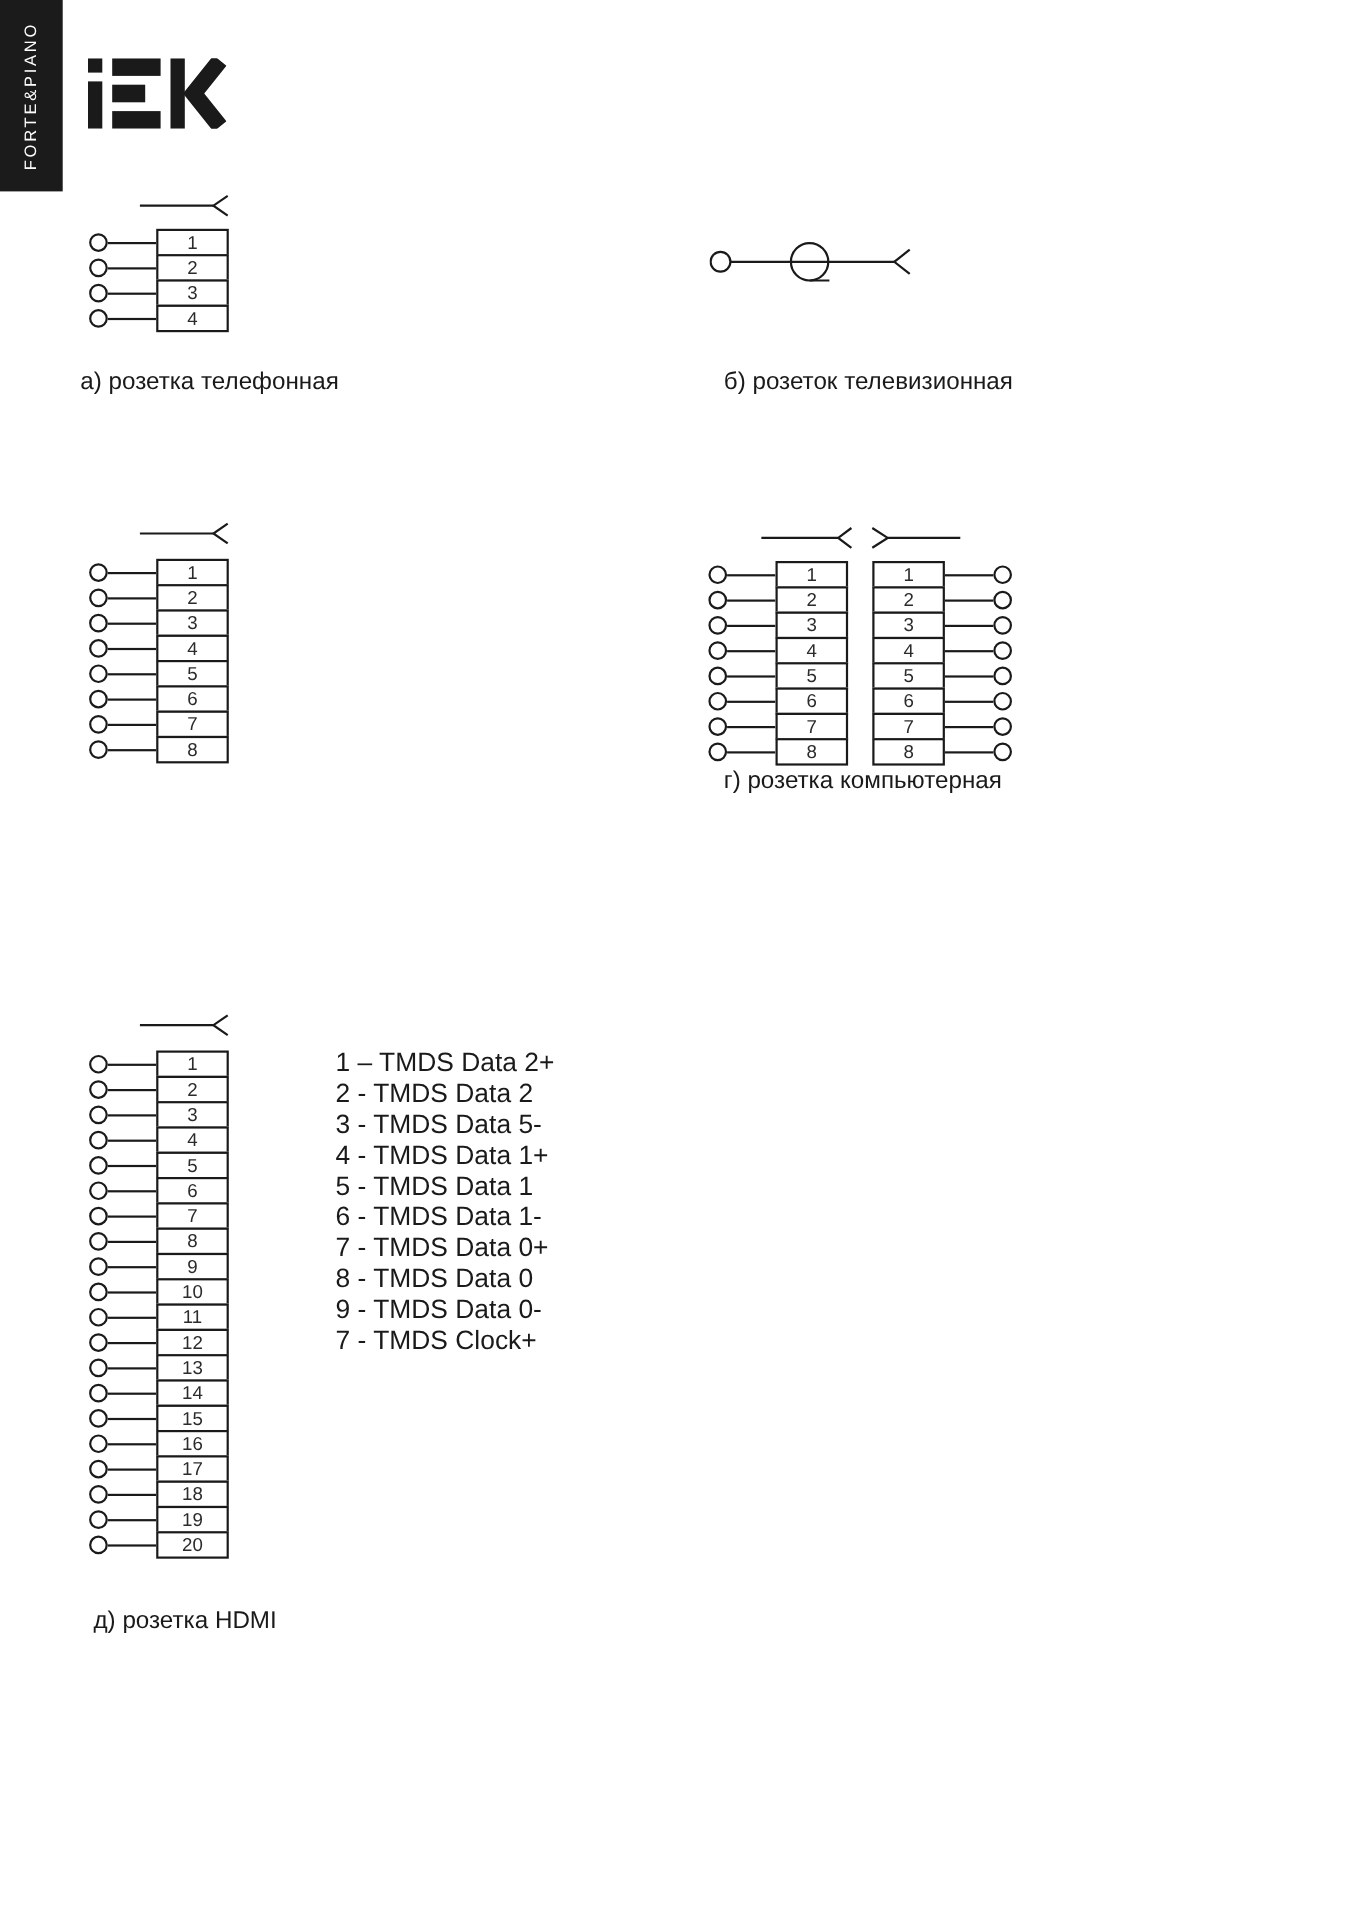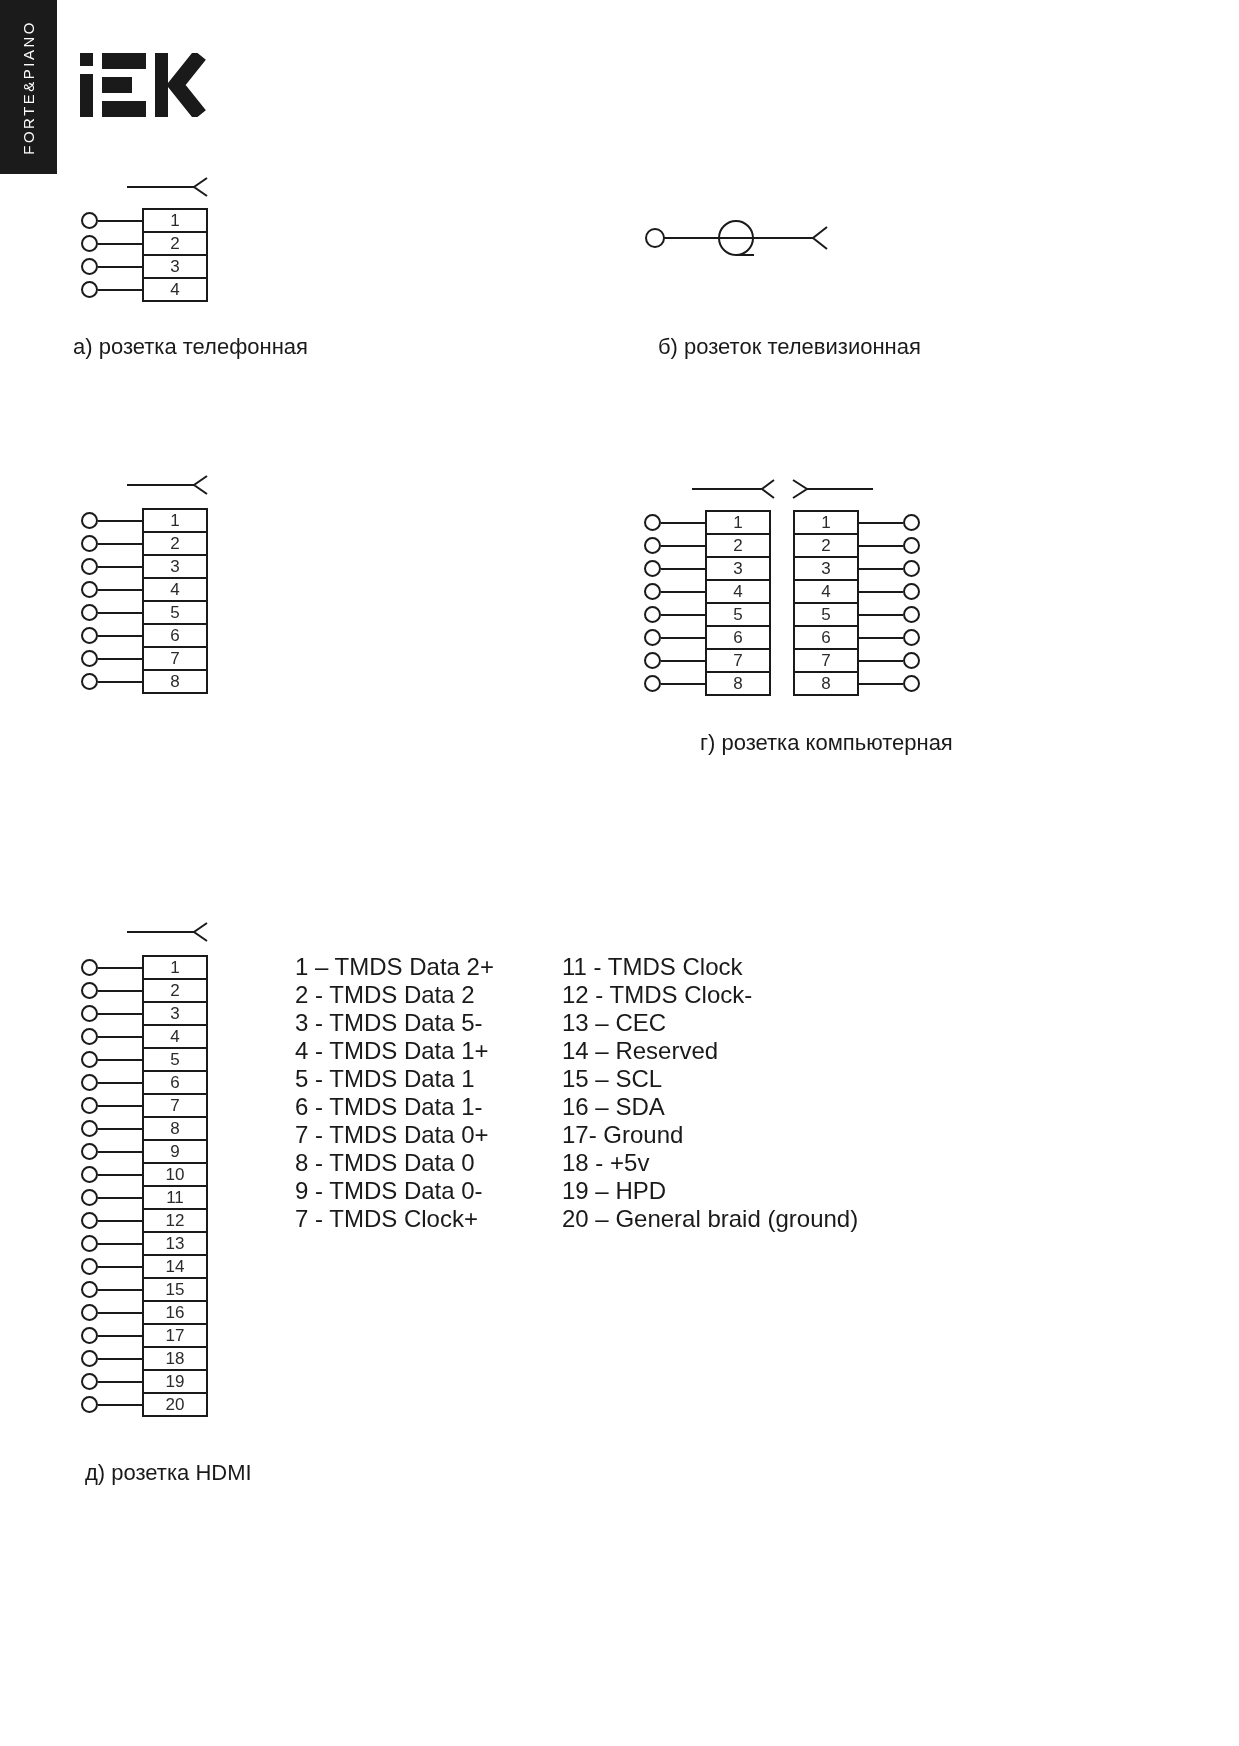--- a/index.html
+++ b/index.html
@@ -18,21 +18,21 @@
   .pin-row{display:flex;align-items:center;height:25px;}
   .pin-row + .pin-row{margin-top:-2px;}
   .terminal{width:17px;height:17px;border:2px solid #1a1a1a;border-radius:50%;
             box-sizing:border-box;flex:none;background:#fff;}
   .lead{width:44px;height:2px;background:#1a1a1a;flex:none;}
   .cell{width:66px;height:25px;border:2px solid #1a1a1a;box-sizing:border-box;flex:none;
         display:flex;align-items:center;justify-content:center;font-size:17px;color:#2b2b2b;
         background:#fff;position:relative;z-index:1;}
 
   .fig-label{position:absolute;font-size:22px;color:#1a1a1a;white-space:nowrap;}
-  .desc{position:absolute;font-size:24px;line-height:28px;color:#1a1a1a;white-space:nowrap;}
+  .desc{position:absolute;font-size:24px;line-height:28px;color:#1a1a1a;white-space:nowrap;margin-left:10px;}
   .caption{position:absolute;left:117px;top:1570px;font-size:25px;color:#1a1a1a;white-space:nowrap;}
 
   svg .ln{stroke:#1a1a1a;stroke-width:2;fill:none;}
 </style>
 </head>
 <body>
 
 <div class="page">
 
   <div class="brand-tab">
@@ -218,21 +218,21 @@
         <span class="cell">7</span>
         <span class="lead"></span>
         <span class="terminal"></span>
       </div>
       <div class="pin-row">
         <span class="cell">8</span>
         <span class="lead"></span>
         <span class="terminal"></span>
       </div>
     </div>
-  <div class="fig-label" style="left:658px;top:730px;margin-left:42px;">г) розетка компьютерная</div>
+  <div class="fig-label" style="left:658px;top:696px;">г) розетка компьютерная</div>
 
   <svg class="abs" style="left:127px;top:921px;" width="84" height="22" viewBox="0 0 84 22">
     <line class="ln" x1="0" y1="11" x2="67" y2="11"></line>
     <path class="ln" d="M80,2 L67,11 L80,20"></path>
   </svg>
   <div class="stack" style="left:81px;top:955px;">
       <div class="pin-row">
         <span class="terminal"></span>
         <span class="lead"></span>
         <span class="cell">1</span>
@@ -338,28 +338,16 @@
       <div class="desc-line">2 - TMDS Data 2</div>
       <div class="desc-line">3 - TMDS Data 5-</div>
       <div class="desc-line">4 - TMDS Data 1+</div>
       <div class="desc-line">5 - TMDS Data 1</div>
       <div class="desc-line">6 - TMDS Data 1-</div>
       <div class="desc-line">7 - TMDS Data 0+</div>
       <div class="desc-line">8 - TMDS Data 0</div>
       <div class="desc-line">9 - TMDS Data 0-</div>
       <div class="desc-line">7 - TMDS Clock+</div>
     </div>
-  <div class="desc" style="left:562px;top:953px;">
-      <div class="desc-line">11 - TMDS Clock</div>
-      <div class="desc-line">12 - TMDS Clock-</div>
-      <div class="desc-line">13 – CEC</div>
-      <div class="desc-line">14 – Reserved</div>
-      <div class="desc-line">15 – SCL</div>
-      <div class="desc-line">16 – SDA</div>
-      <div class="desc-line">17- Ground</div>
-      <div class="desc-line">18 - +5v</div>
-      <div class="desc-line">19 – HPD</div>
-      <div class="desc-line">20 – General braid (ground)</div>
-    </div>
   <div class="fig-label" style="left:85px;top:1460px;">д) розетка HDMI</div>
 
 
 </div>
 
 </body></html>

